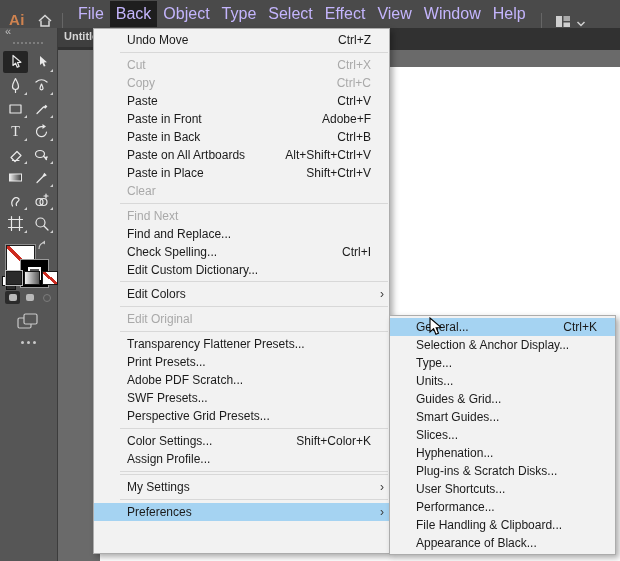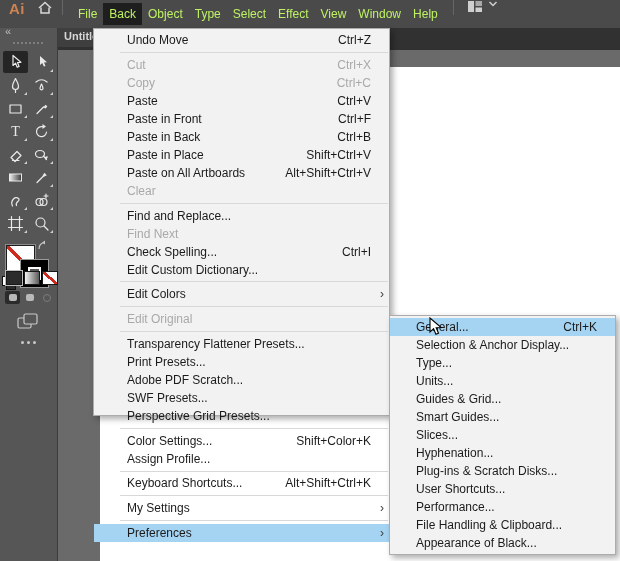--- a/index.html
+++ b/index.html
@@ -1,26 +1,26 @@
 <!DOCTYPE html>
 <html><head>
 <meta charset="utf-8">
 <style>
   html,body{margin:0;padding:0;}
   body{width:620px;height:561px;position:relative;overflow:hidden;
        background:#6a6a6a;font-family:"Liberation Sans",sans-serif;
        -webkit-font-smoothing:antialiased;}
   
   .menubar{position:absolute;left:0;top:0;right:0;height:28px;background:#4a4a4a;
-           display:flex;align-items:flex-start;z-index:60;}
+           display:flex;align-items:flex-end;z-index:60;}
   .logo{color:#cf8350;font-weight:bold;font-size:15px;margin-left:9px;letter-spacing:.5px;}
   .home{margin-left:12px;display:flex;align-items:center;}
   .vsep{width:1px;height:15px;background:#666;margin:0 9px;}
   .mb-items{display:flex;align-items:center;height:100%;}
-  .mb-item{padding:4px 6px;font-size:12px;color:#bef264;white-space:nowrap;}
+  .mb-item{padding:4px 6px;font-size:16px;color:#c4b5fd;white-space:nowrap;}
   .mb-item.active{background:#1e1e1e;}
   .ws-icon{margin-left:4px;display:flex;align-items:center;}
   .chev{margin-left:5px;display:flex;align-items:center;}
   
   .tabbar{position:absolute;left:57px;top:25px;right:0;height:25px;background:#313131;z-index:10;}
   .tab{position:absolute;left:0;top:0;width:64px;height:22px;background:#3f3f3f;
        color:#d6d6d6;font-size:11px;font-weight:bold;line-height:22px;padding-left:7px;
        white-space:nowrap;overflow:hidden;}
   
   .canvas{position:absolute;left:57px;top:50px;right:0;bottom:0;background:#6a6a6a;}
@@ -57,21 +57,21 @@
   .dmode{width:15px;height:13px;border-radius:2px;display:flex;align-items:center;justify-content:center;}
   .dmode.sel{background:#2b2b2b;}
   .dmode .blob{width:8px;height:7px;background:#b9b9b9;border-radius:2px;}
   .dmode.faded .blob{background:transparent;border:1px solid #7c7c7c;border-radius:50%;width:6px;height:6px;}
   .screenmode{position:absolute;left:17px;top:288px;}
   .more{position:absolute;left:0;top:316px;width:57px;display:flex;justify-content:center;gap:3px;}
   .more i{width:3px;height:3px;border-radius:50%;background:#c9c9c9;}
   
   .menu{position:absolute;background:#f2f2f2;border:1px solid #acacac;
         box-shadow:3px 3px 6px rgba(0,0,0,.32);padding:2px 0;font-size:12px;color:#1b1b1b;}
-  .main-menu{left:93px;top:28px;width:297px;height:388px;z-index:100;box-sizing:border-box;}
+  .main-menu{left:93px;top:28px;width:297px;height:526px;z-index:100;box-sizing:border-box;}
   .sub-menu{left:389px;top:315px;width:225px;z-index:110;}
   .menu-item{display:flex;align-items:center;height:18px;padding:0 5px 0 33px;white-space:nowrap;}
   .sub-menu .menu-item{padding-left:26px;}
   .mi-label{flex:1;}
   .mi-short{margin-right:3px;text-align:center;}
   .mi-arrow{width:10px;text-align:right;font-size:10px;color:#3c3c3c;line-height:18px;}
   .mi-arrow.has-sub::after{content:"\203A";font-size:12px;}
   .menu-item.disabled{color:#a9a9a9;}
   .menu-item.disabled .mi-arrow{color:#a9a9a9;}
   .menu-item.highlighted{background:#a5d3f2;}
@@ -310,55 +310,55 @@
       <span class="mi-short">Ctrl+C</span>
       <span class="mi-arrow"></span>
     </div>
     <div class="menu-item">
       <span class="mi-label">Paste</span>
       <span class="mi-short">Ctrl+V</span>
       <span class="mi-arrow"></span>
     </div>
     <div class="menu-item">
       <span class="mi-label">Paste in Front</span>
-      <span class="mi-short">Ctrl+F</span>
+      <span class="mi-short">Adobe+F</span>
       <span class="mi-arrow"></span>
     </div>
     <div class="menu-item">
       <span class="mi-label">Paste in Back</span>
       <span class="mi-short">Ctrl+B</span>
       <span class="mi-arrow"></span>
     </div>
     <div class="menu-item">
+      <span class="mi-label">Paste on All Artboards</span>
+      <span class="mi-short">Alt+Shift+Ctrl+V</span>
+      <span class="mi-arrow"></span>
+    </div>
+    <div class="menu-item">
       <span class="mi-label">Paste in Place</span>
       <span class="mi-short">Shift+Ctrl+V</span>
       <span class="mi-arrow"></span>
     </div>
-    <div class="menu-item">
-      <span class="mi-label">Paste on All Artboards</span>
-      <span class="mi-short">Alt+Shift+Ctrl+V</span>
-      <span class="mi-arrow"></span>
-    </div>
     <div class="menu-item disabled">
       <span class="mi-label">Clear</span>
       <span class="mi-short"></span>
       <span class="mi-arrow"></span>
     </div>
     <div class="menu-sep"></div>
-    <div class="menu-item">
-      <span class="mi-label">Find and Replace...</span>
-      <span class="mi-short"></span>
-      <span class="mi-arrow"></span>
-    </div>
     <div class="menu-item disabled">
       <span class="mi-label">Find Next</span>
       <span class="mi-short"></span>
       <span class="mi-arrow"></span>
     </div>
     <div class="menu-item">
+      <span class="mi-label">Find and Replace...</span>
+      <span class="mi-short"></span>
+      <span class="mi-arrow"></span>
+    </div>
+    <div class="menu-item">
       <span class="mi-label">Check Spelling...</span>
       <span class="mi-short">Ctrl+I</span>
       <span class="mi-arrow"></span>
     </div>
     <div class="menu-item">
       <span class="mi-label">Edit Custom Dictionary...</span>
       <span class="mi-short"></span>
       <span class="mi-arrow"></span>
     </div>
     <div class="menu-sep"></div>
@@ -404,25 +404,20 @@
       <span class="mi-label">Color Settings...</span>
       <span class="mi-short">Shift+Color+K</span>
       <span class="mi-arrow"></span>
     </div>
     <div class="menu-item">
       <span class="mi-label">Assign Profile...</span>
       <span class="mi-short"></span>
       <span class="mi-arrow"></span>
     </div>
     <div class="menu-sep"></div>
-    <div class="menu-item">
-      <span class="mi-label">Keyboard Shortcuts...</span>
-      <span class="mi-short">Alt+Shift+Ctrl+K</span>
-      <span class="mi-arrow"></span>
-    </div>
     <div class="menu-sep"></div>
     <div class="menu-item">
       <span class="mi-label">My Settings</span>
       <span class="mi-short"></span>
       <span class="mi-arrow has-sub"></span>
     </div>
     <div class="menu-sep"></div>
     <div class="menu-item highlighted">
       <span class="mi-label">Preferences</span>
       <span class="mi-short"></span>

